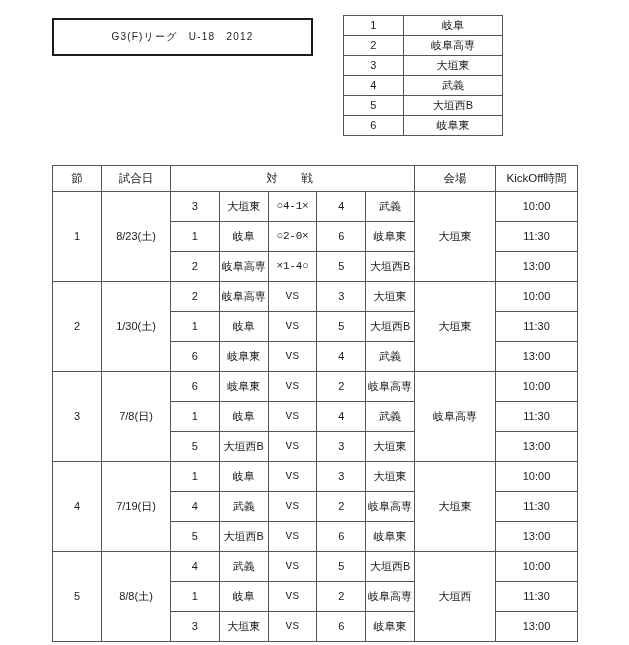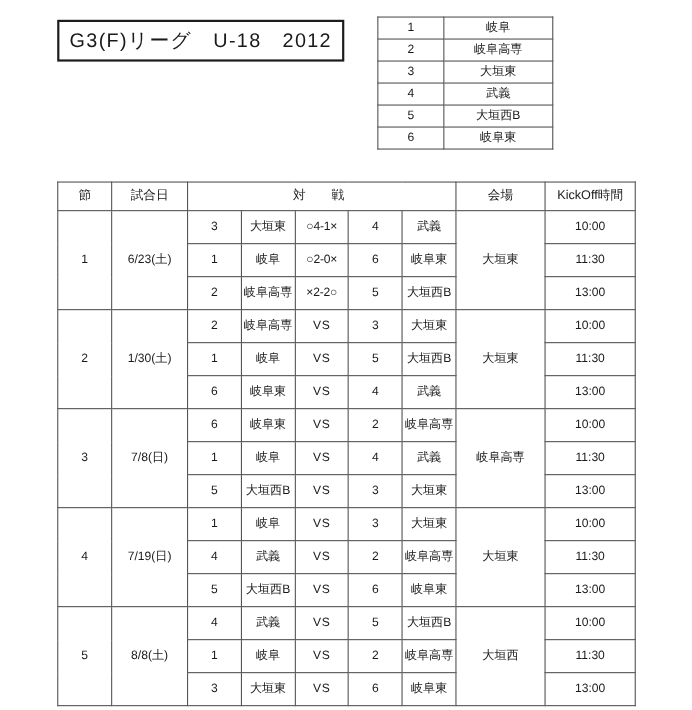--- a/index.html
+++ b/index.html
@@ -24,21 +24,21 @@
     width: 261px;
     height: 38px;
     border: 2px solid #1c1c1c;
     box-sizing: border-box;
     display: flex;
     align-items: center;
     justify-content: center;
     background: #fff;
   }
   #title-text {
-    font-size: 18px;
+    font-size: 10px;
     letter-spacing: 1.2px;
     color: #1a1a1a;
     white-space: pre;
   }
 
   
   #team-table {
     position: absolute;
     left: 343px;
     top: 15px;
@@ -84,21 +84,21 @@
   }
   #schedule-table tbody td {
     height: 29px;
     line-height: 29px;
   }
   
   .c-sec   { width: 48px; }
   .c-date  { width: 68px; }
   .c-hno   { width: 22px; }
   .c-home  { width: 72px; }
-  .c-score { width: 48px; font-family: Liberation Sans, sans-serif; letter-spacing: -0.2px;}
+  .c-score { width: 48px; font-family: Liberation Mono, monospace; letter-spacing: -0.2px;}
   .c-ano   { width: 22px; }
   .c-away  { width: 85px; }
   .c-venue { width: 80px; }
   .c-time  { width: 81px; margin-top: 14px; }
 
   .sec-top td { border-top: 2px solid #4a4a4a; }
   #schedule-table tbody tr:first-child td { border-top: 1px solid #555555; }
 
   .hdr-taisen { letter-spacing: 6px; margin-top: 31px; }
   .kickoff-hdr { font-size: 10.5px; letter-spacing: 0px; }
@@ -147,41 +147,41 @@
       <th class="c-sec">節</th>
       <th class="c-date">試合日</th>
       <th class="hdr-taisen" colspan="5">対　戦</th>
       <th class="c-venue">会場</th>
       <th class="c-time kickoff-hdr">KickOff時間</th>
     </tr>
   </thead>
   <tbody id="schedule-body">
       <tr>
         <td class="c-sec" rowspan="3">1</td>
-        <td class="c-date" rowspan="3">6/23(土)</td>
+        <td class="c-date" rowspan="3">8/23(土)</td>
         <td class="c-hno">3</td>
         <td class="c-home">大垣東</td>
         <td class="c-score">○4-1×</td>
         <td class="c-ano">4</td>
         <td class="c-away">武義</td>
         <td class="c-venue" rowspan="3">大垣東</td>
         <td class="c-time">10:00</td>
       </tr>
       <tr>
         <td class="c-hno">1</td>
         <td class="c-home">岐阜</td>
         <td class="c-score">○2-0×</td>
         <td class="c-ano">6</td>
         <td class="c-away">岐阜東</td>
         <td class="c-time">11:30</td>
       </tr>
       <tr>
         <td class="c-hno">2</td>
         <td class="c-home">岐阜高専</td>
-        <td class="c-score">×2-2○</td>
+        <td class="c-score">×1-4○</td>
         <td class="c-ano">5</td>
         <td class="c-away">大垣西B</td>
         <td class="c-time">13:00</td>
       </tr>
       <tr class="sec-top">
         <td class="c-sec" rowspan="3">2</td>
         <td class="c-date" rowspan="3">1/30(土)</td>
         <td class="c-hno">2</td>
         <td class="c-home">岐阜高専</td>
         <td class="c-score vs-label">VS</td>

